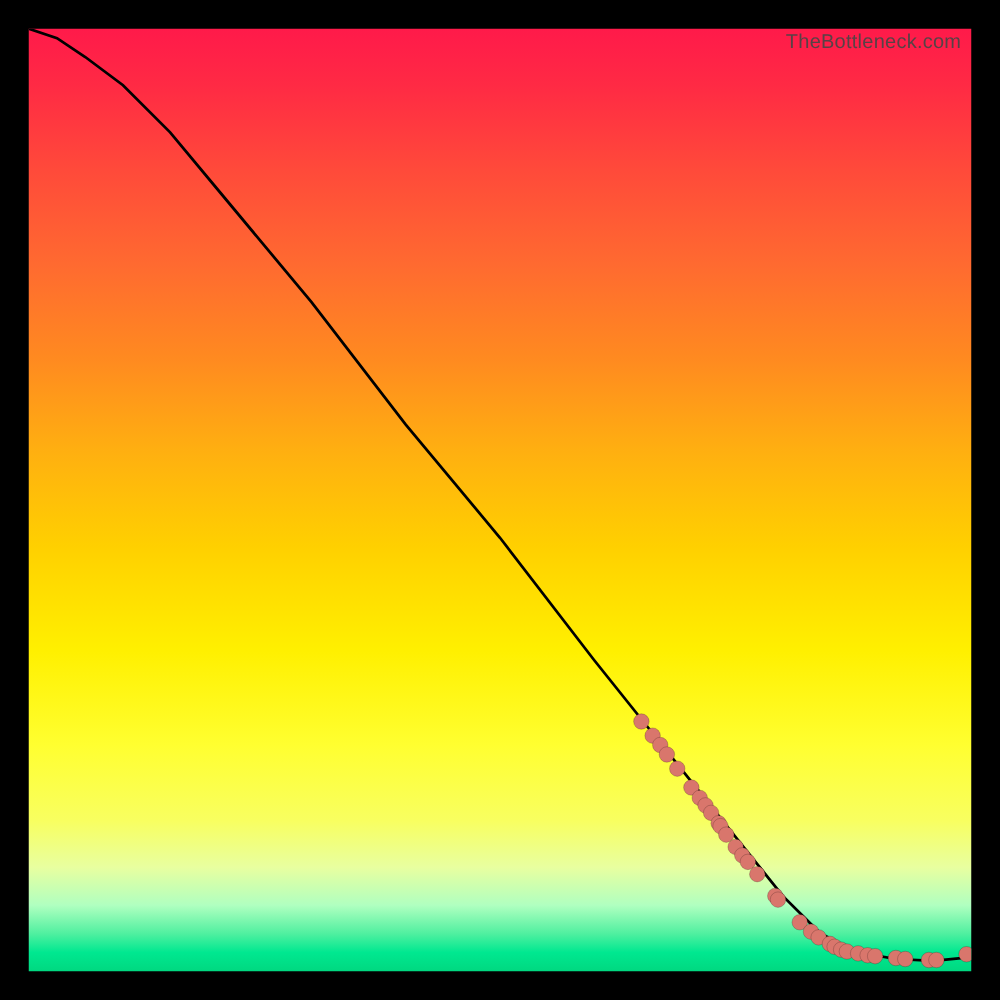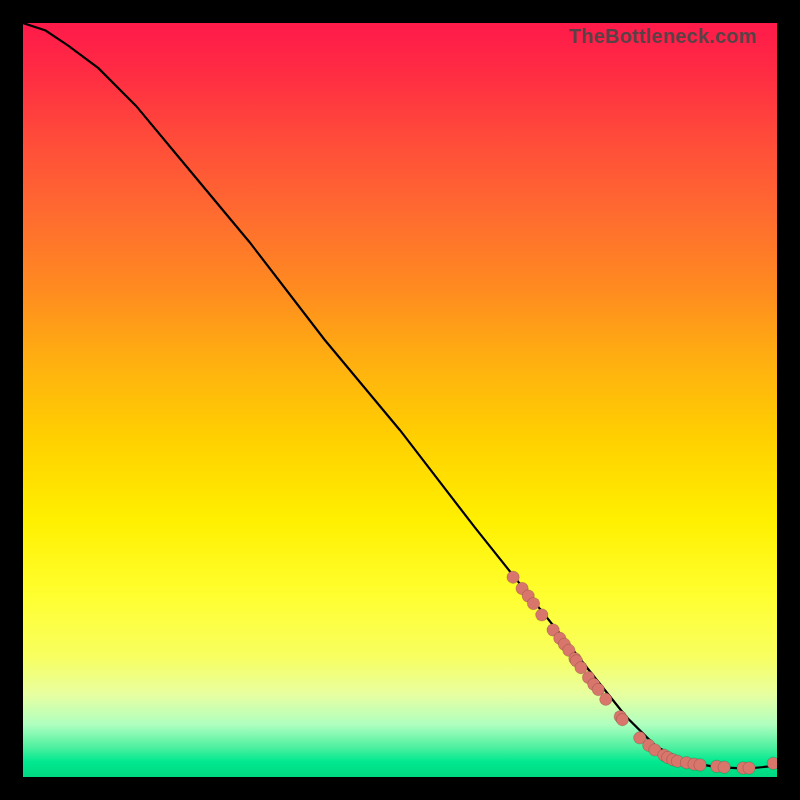--- a/index.html
+++ b/index.html
@@ -34,25 +34,25 @@
       #f8ff60 84%,
       #e8ffa0 89%,
       #b0ffc0 93%,
       #50f0a0 96%,
       #00e890 98%,
       #00d880 100%
     );
   }
   .watermark {
     position: absolute;
-    right: 20px;
+    right: 8px;
     top: 2px;
     color: rgba(70,70,70,0.9);
-    font-size: 20px;
-    font-weight: 700;
+    font-size: 16px;
+    font-weight: 400;
     letter-spacing: 0.2px;
   }
   svg.overlay {
     position: absolute;
     inset: 0;
     width: 754px;
     height: 754px;
   }
   .curve {
     fill: none;

